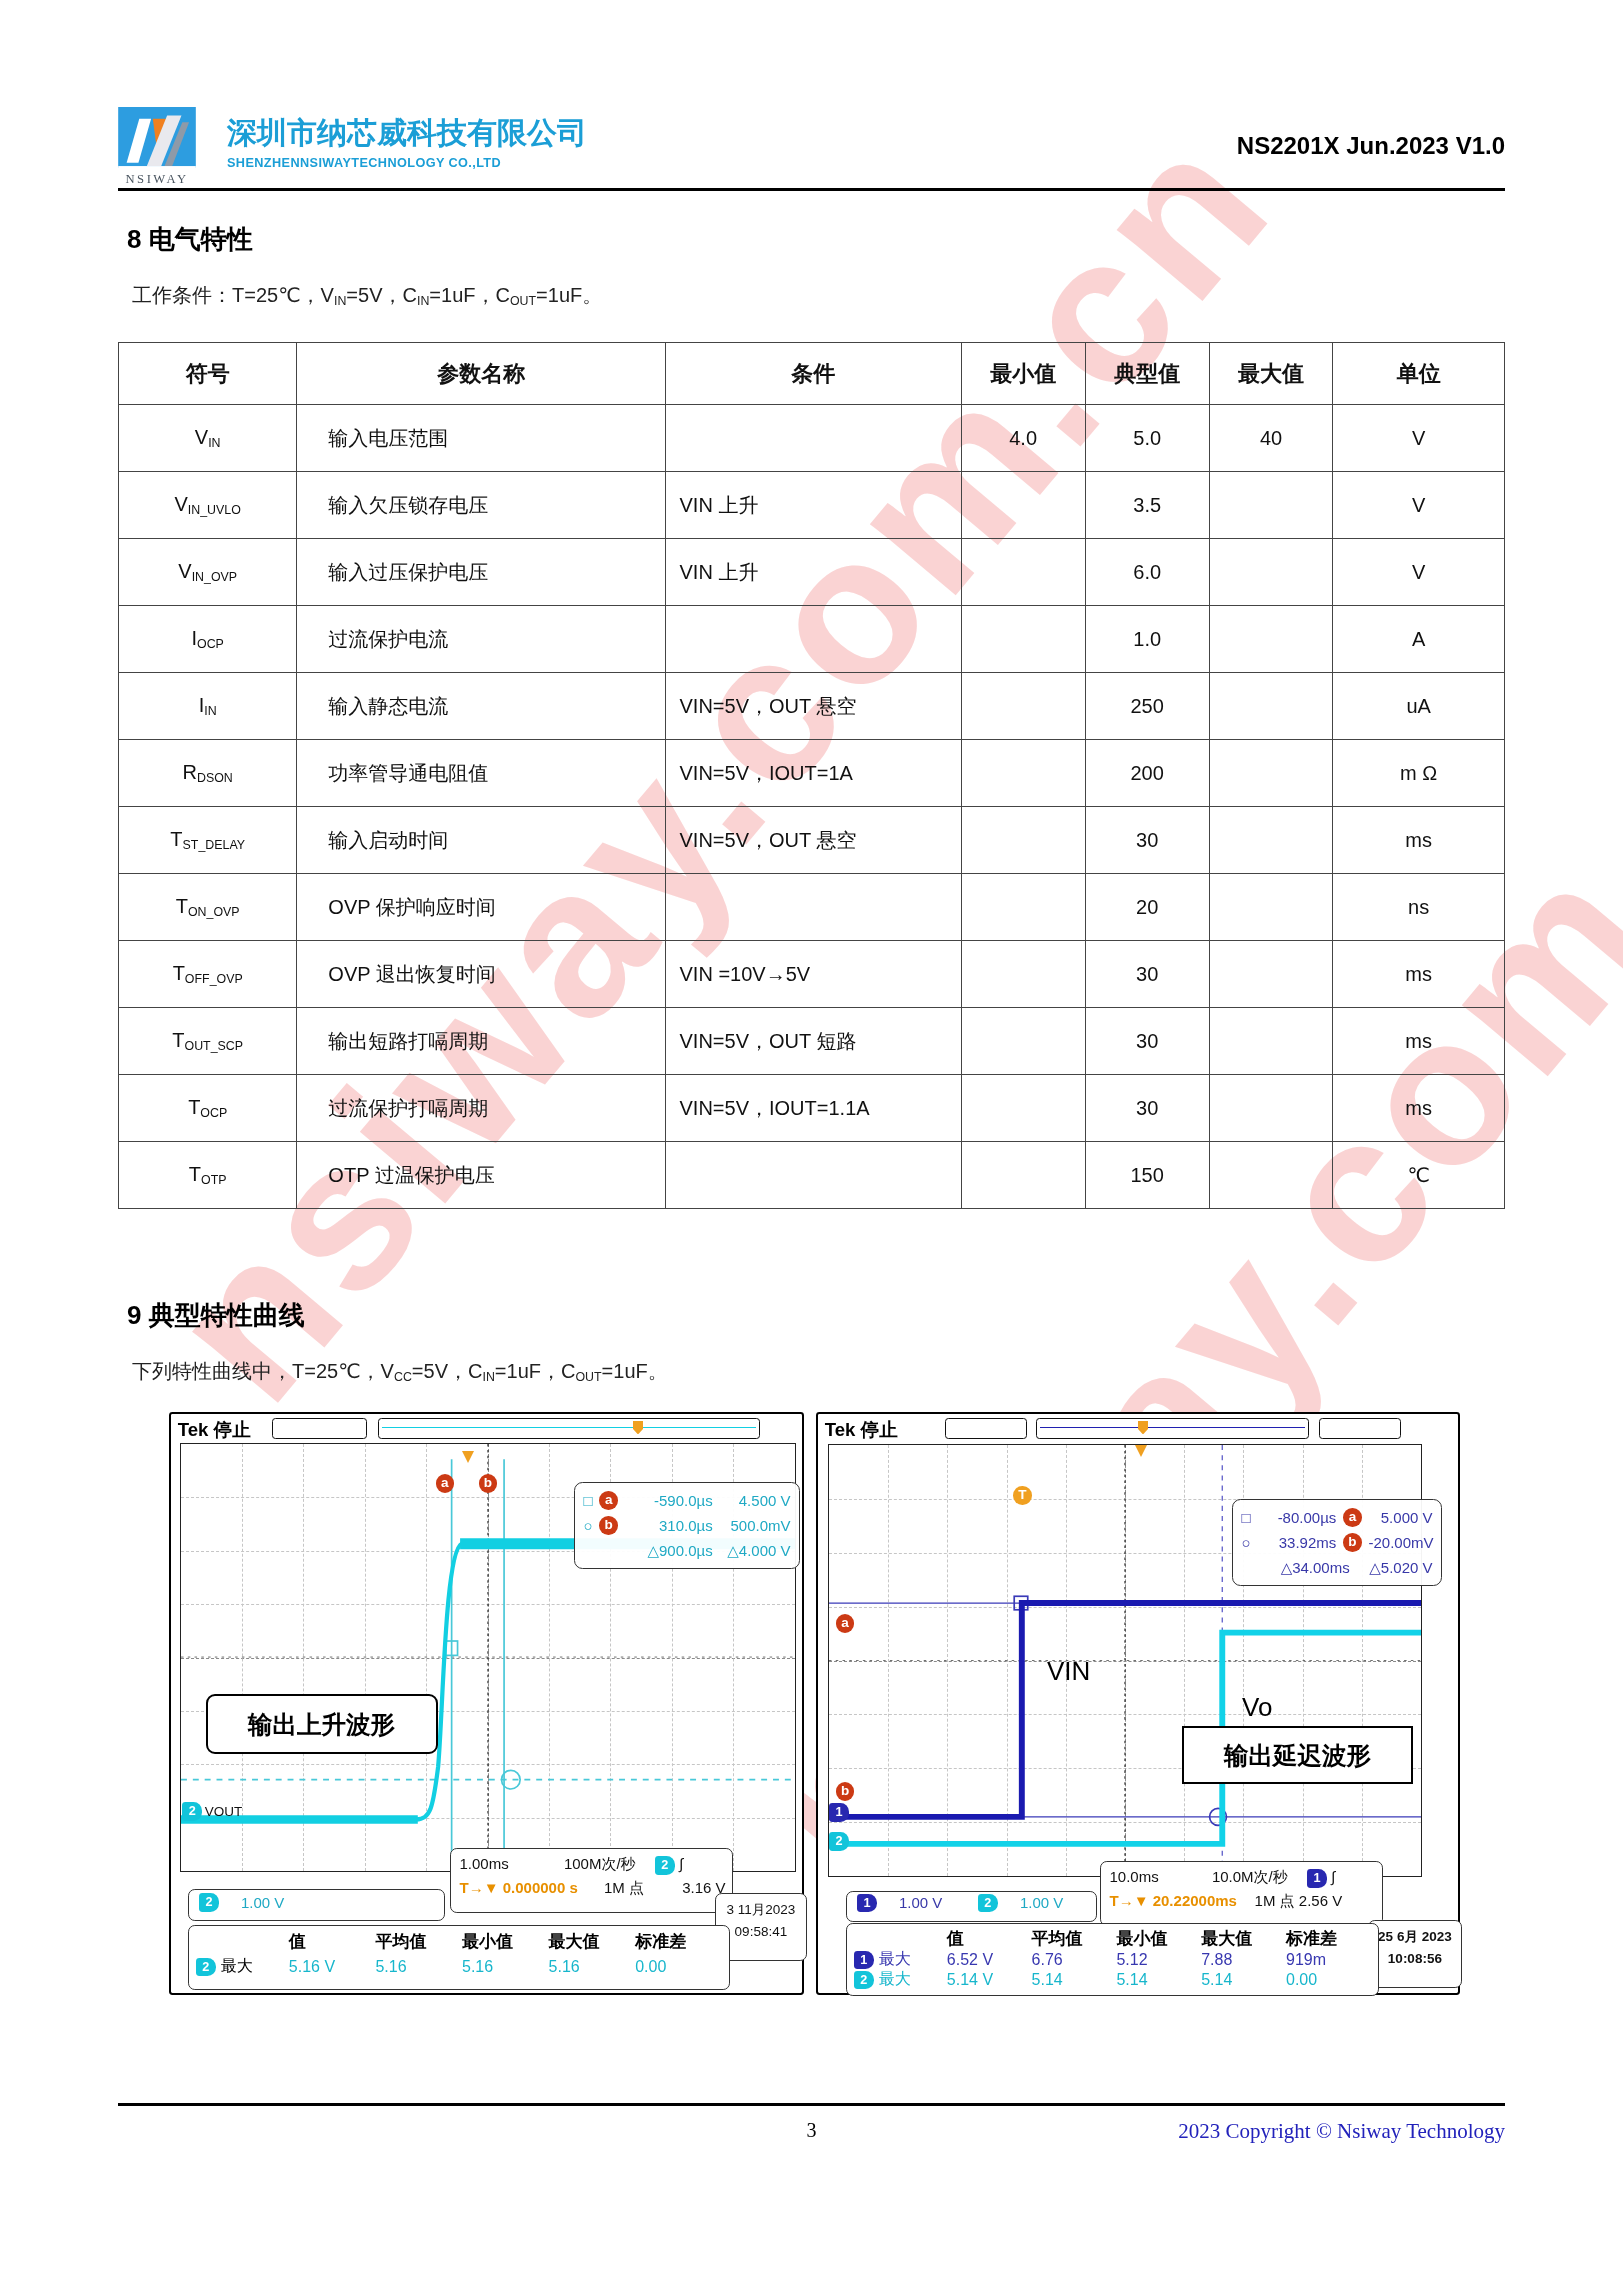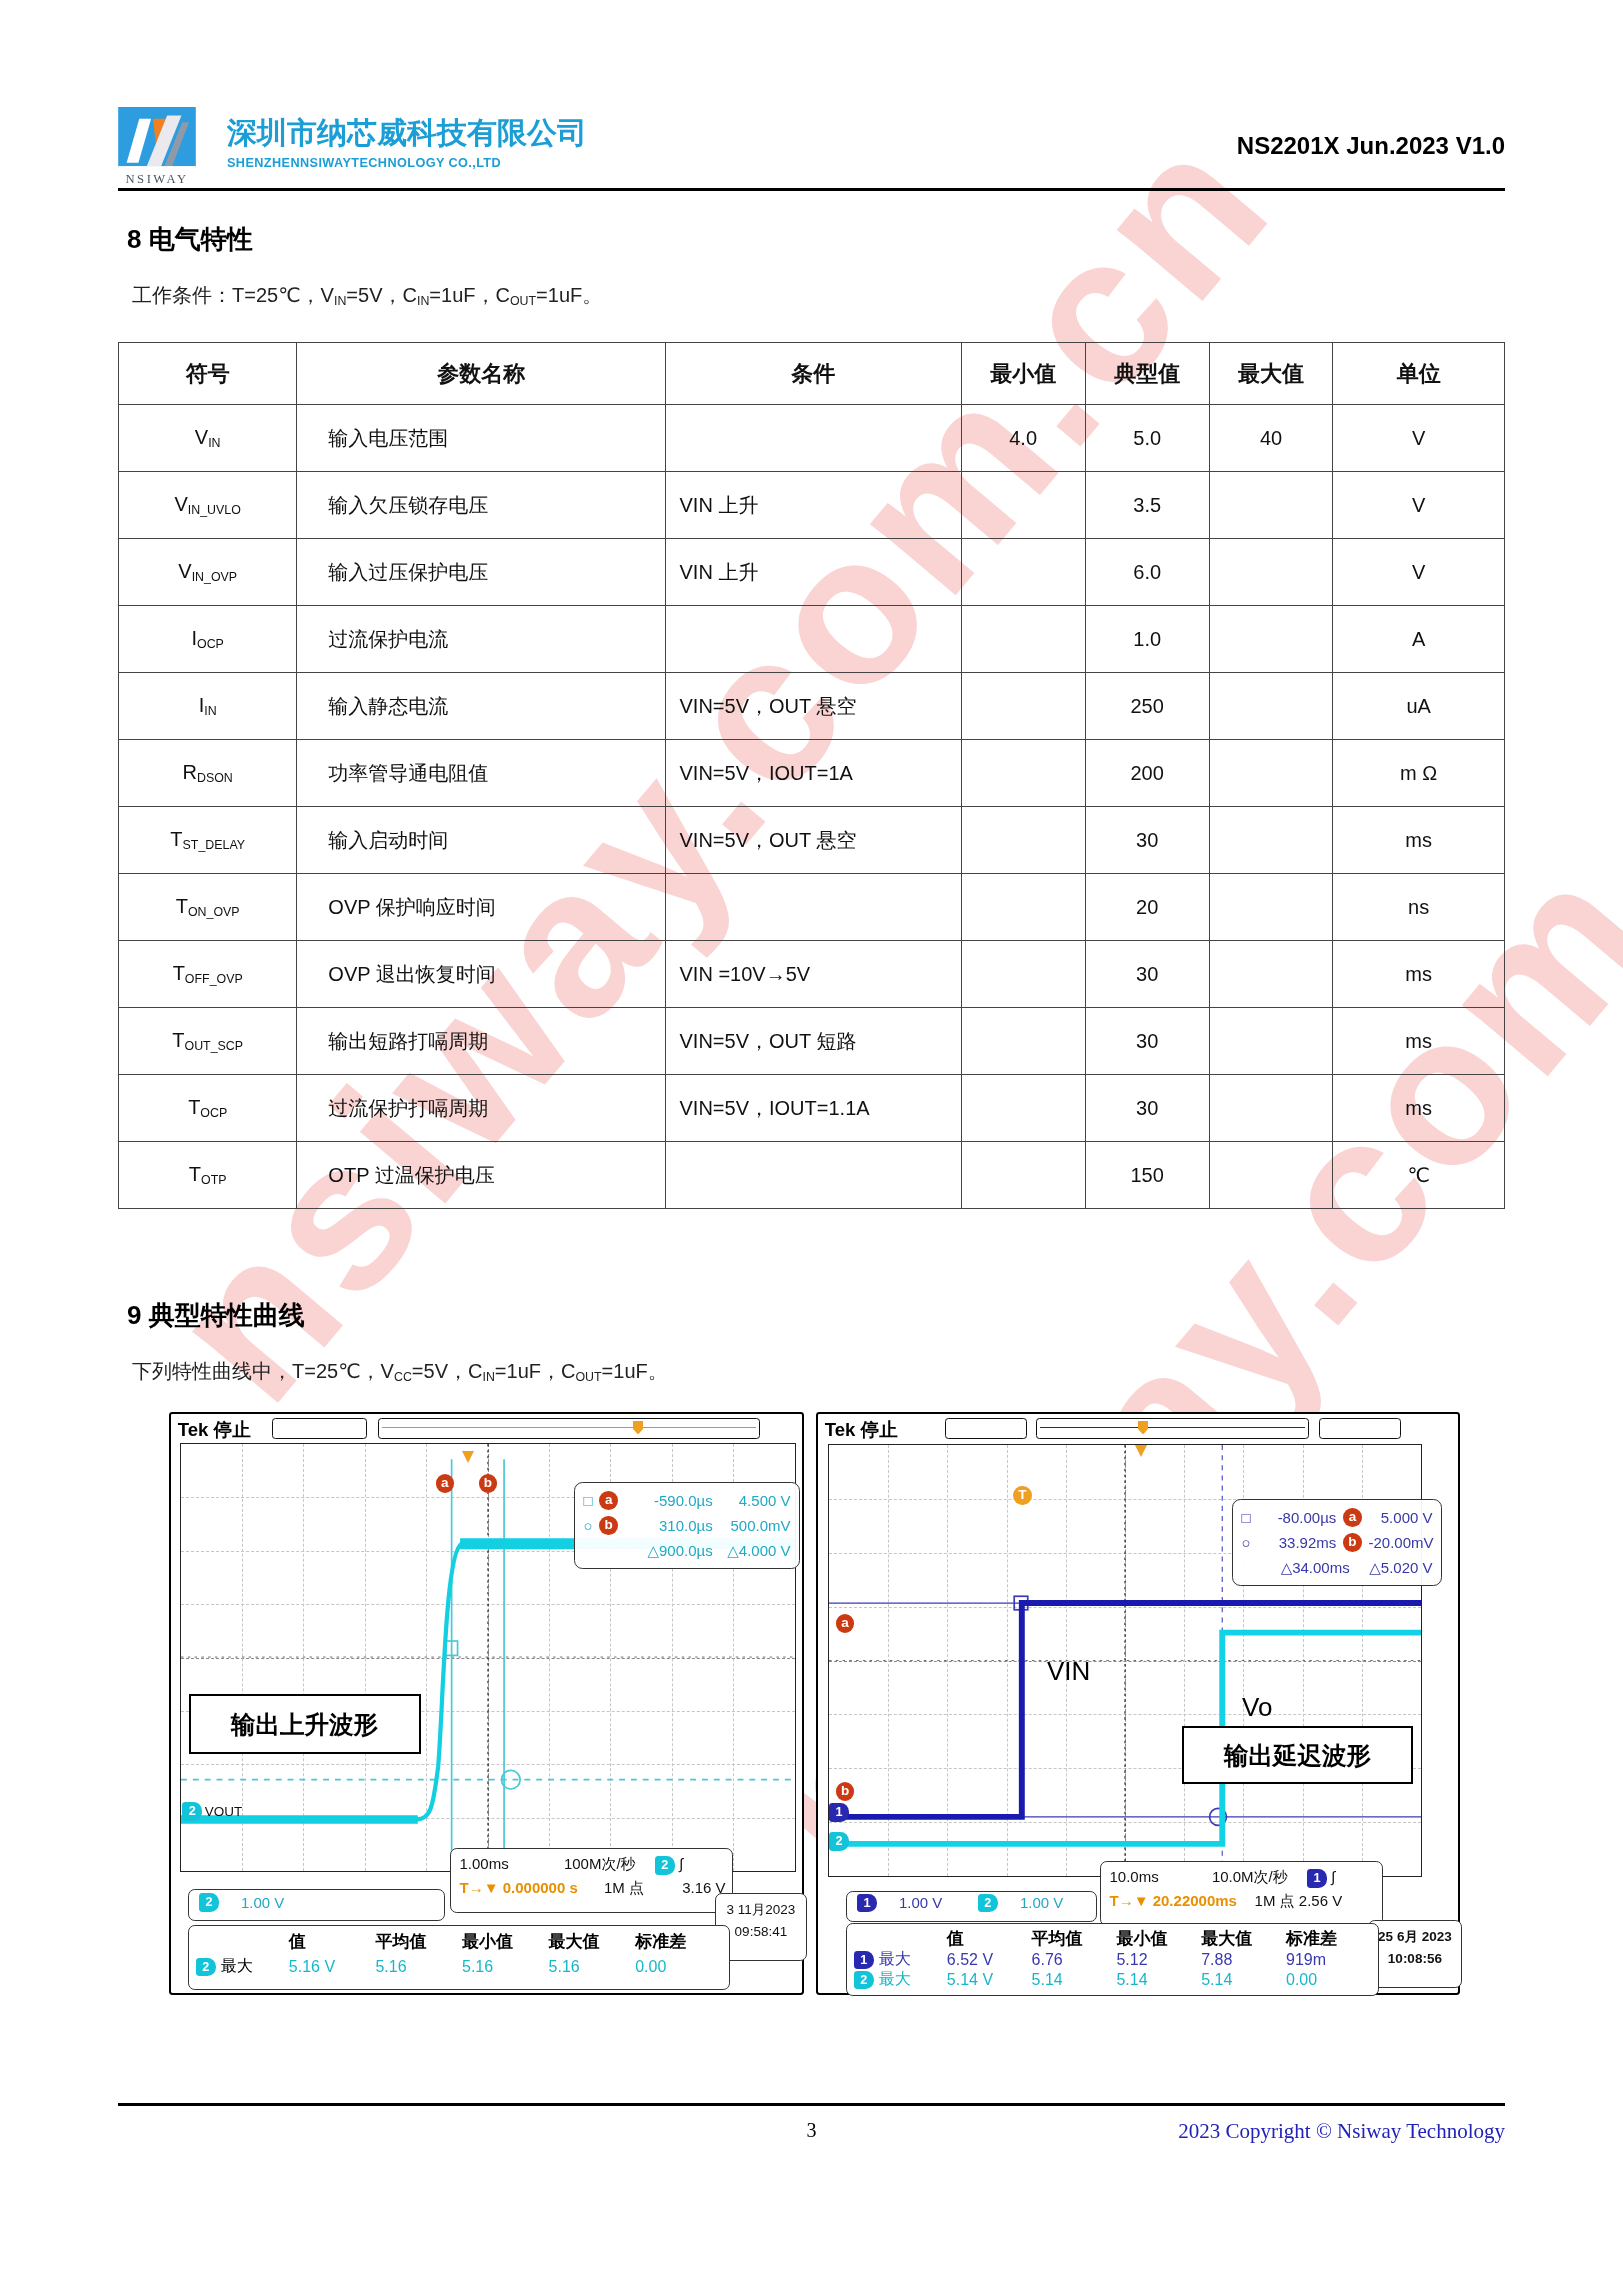--- a/index.html
+++ b/index.html
@@ -287,21 +287,21 @@
         <line x1="0" y1="397" x2="726" y2="397" stroke="#49c8d8" stroke-width="2" stroke-dasharray="7 7"></line>
         <circle cx="390" cy="397" r="11" fill="none" stroke="#49c8d8" stroke-width="2"></circle>
         <rect x="313" y="233" width="14" height="17" fill="none" stroke="#49c8d8" stroke-width="2"></rect>
         <path d="M0,444 L280,444" stroke="#12cfe2" stroke-width="10" fill="none"></path>
         <path d="M278,444 C295,444 298,430 304,382 C310,315 312,126 332,118" stroke="#12cfe2" stroke-width="5" fill="none"></path>
         <path d="M330,118 L726,118" stroke="#12cfe2" stroke-width="13" fill="none"></path>
       </svg>
       <span class="badge" style="position:absolute;left:255px;top:30px;">a</span>
       <span class="badge" style="position:absolute;left:298px;top:30px;">b</span>
       <div class="downarrow" style="left:281px;top:6.8px;"></div>
-      <div class="wavelabel" style="left:8px;top:250px;width:228px;height:56px;">输出上升波形</div>
+      <div class="wavelabel" style="left:25px;top:250px;width:228px;height:56px;border-radius:9px;">输出上升波形</div>
       <div class="ch-tag" style="left:1.7px;top:358px;">
         <span class="chip cyan">2</span>
         <span>VOUT</span>
       </div>
     </div>
 
     <div class="readout ro-cyan" style="left:403px;top:68px;width:207px;">
       <div class="r">
         <span class="shape">□</span>
         <span class="badge">a</span>

